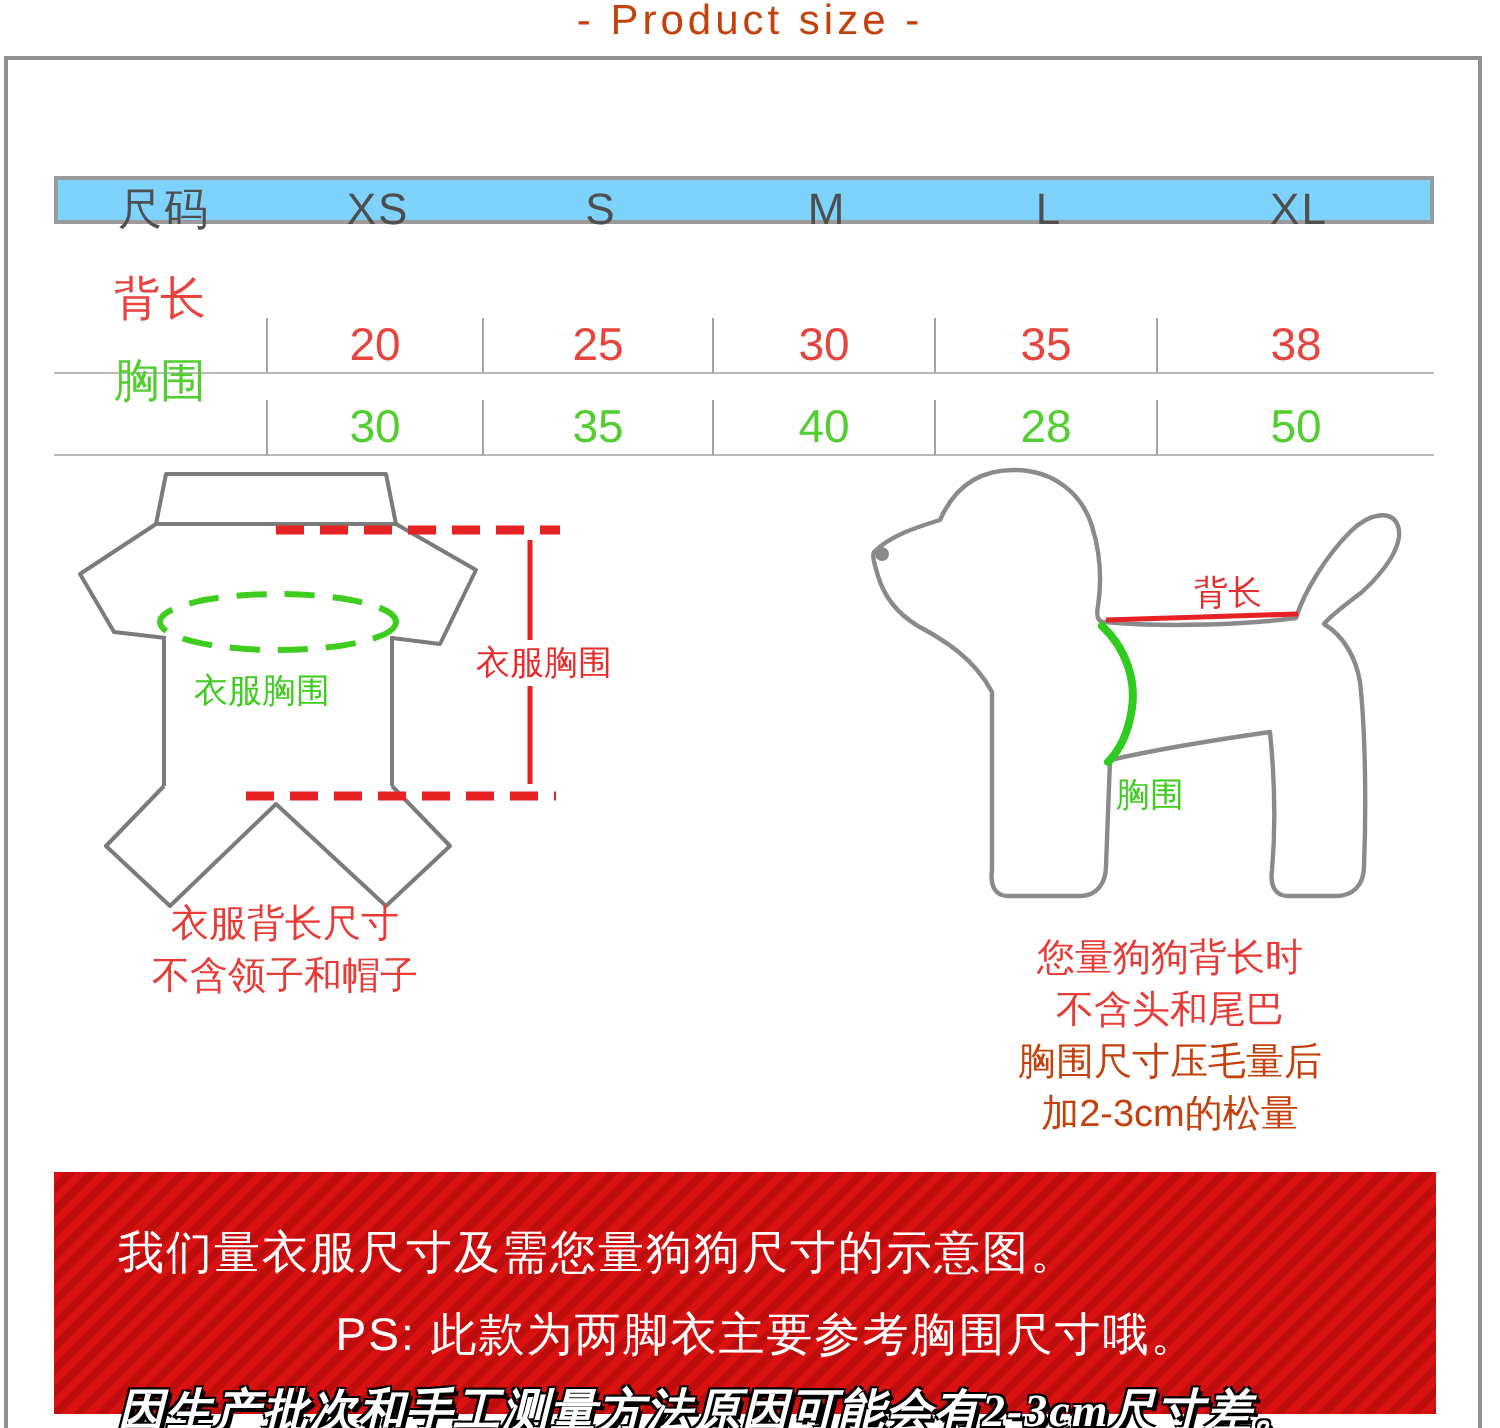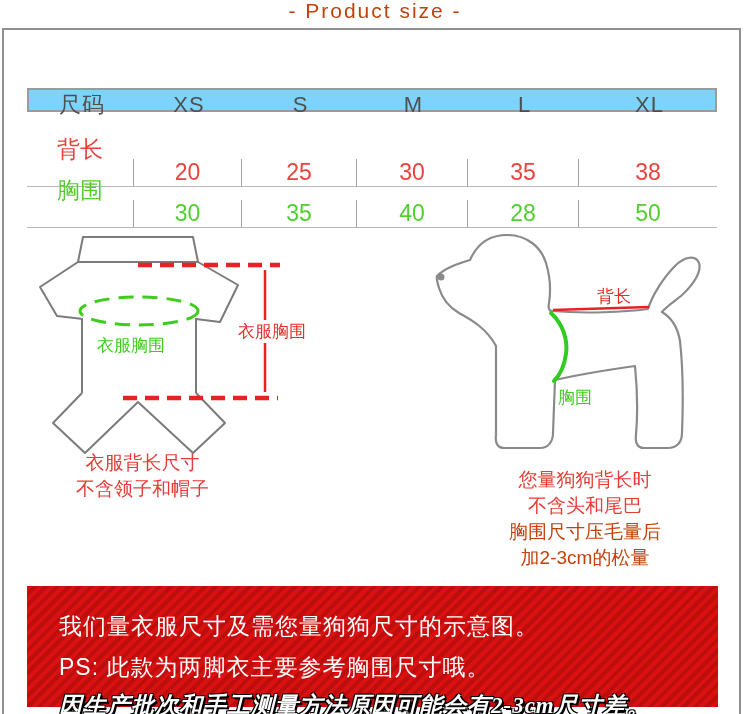--- a/index.html
+++ b/index.html
@@ -60,21 +60,21 @@
   
   .banner{
     position:absolute;left:27px;top:586px;width:691px;height:121px;box-sizing:border-box;
     background:repeating-linear-gradient(135deg,#da1111 0 4px,#bd0d0d 4px 8px);
     padding:25px 10px 0 32px;z-index:2;
   }
   .banner-line1,.banner-line2{
     color:#ffffff;font-size:23px;letter-spacing:1px;white-space:nowrap;
   }
   .banner-line1{margin-bottom:10px;}
-  .banner-line2{margin-bottom:7px;}
+  .banner-line2{margin-bottom:7px;text-align:center;}
   .banner-line3{
     color:#ffffff;font-size:23px;font-weight:bold;font-style:italic;
     font-family:"Liberation Serif","DejaVu Serif",serif;letter-spacing:1px;white-space:nowrap;
     text-shadow:1px 1px 0 #000,-1px -1px 0 #000,1px -1px 0 #000,-1px 1px 0 #000,2px 2px 0 #000;
   }
 </style>
 </head>
 <body>
 
 <div class="page">

